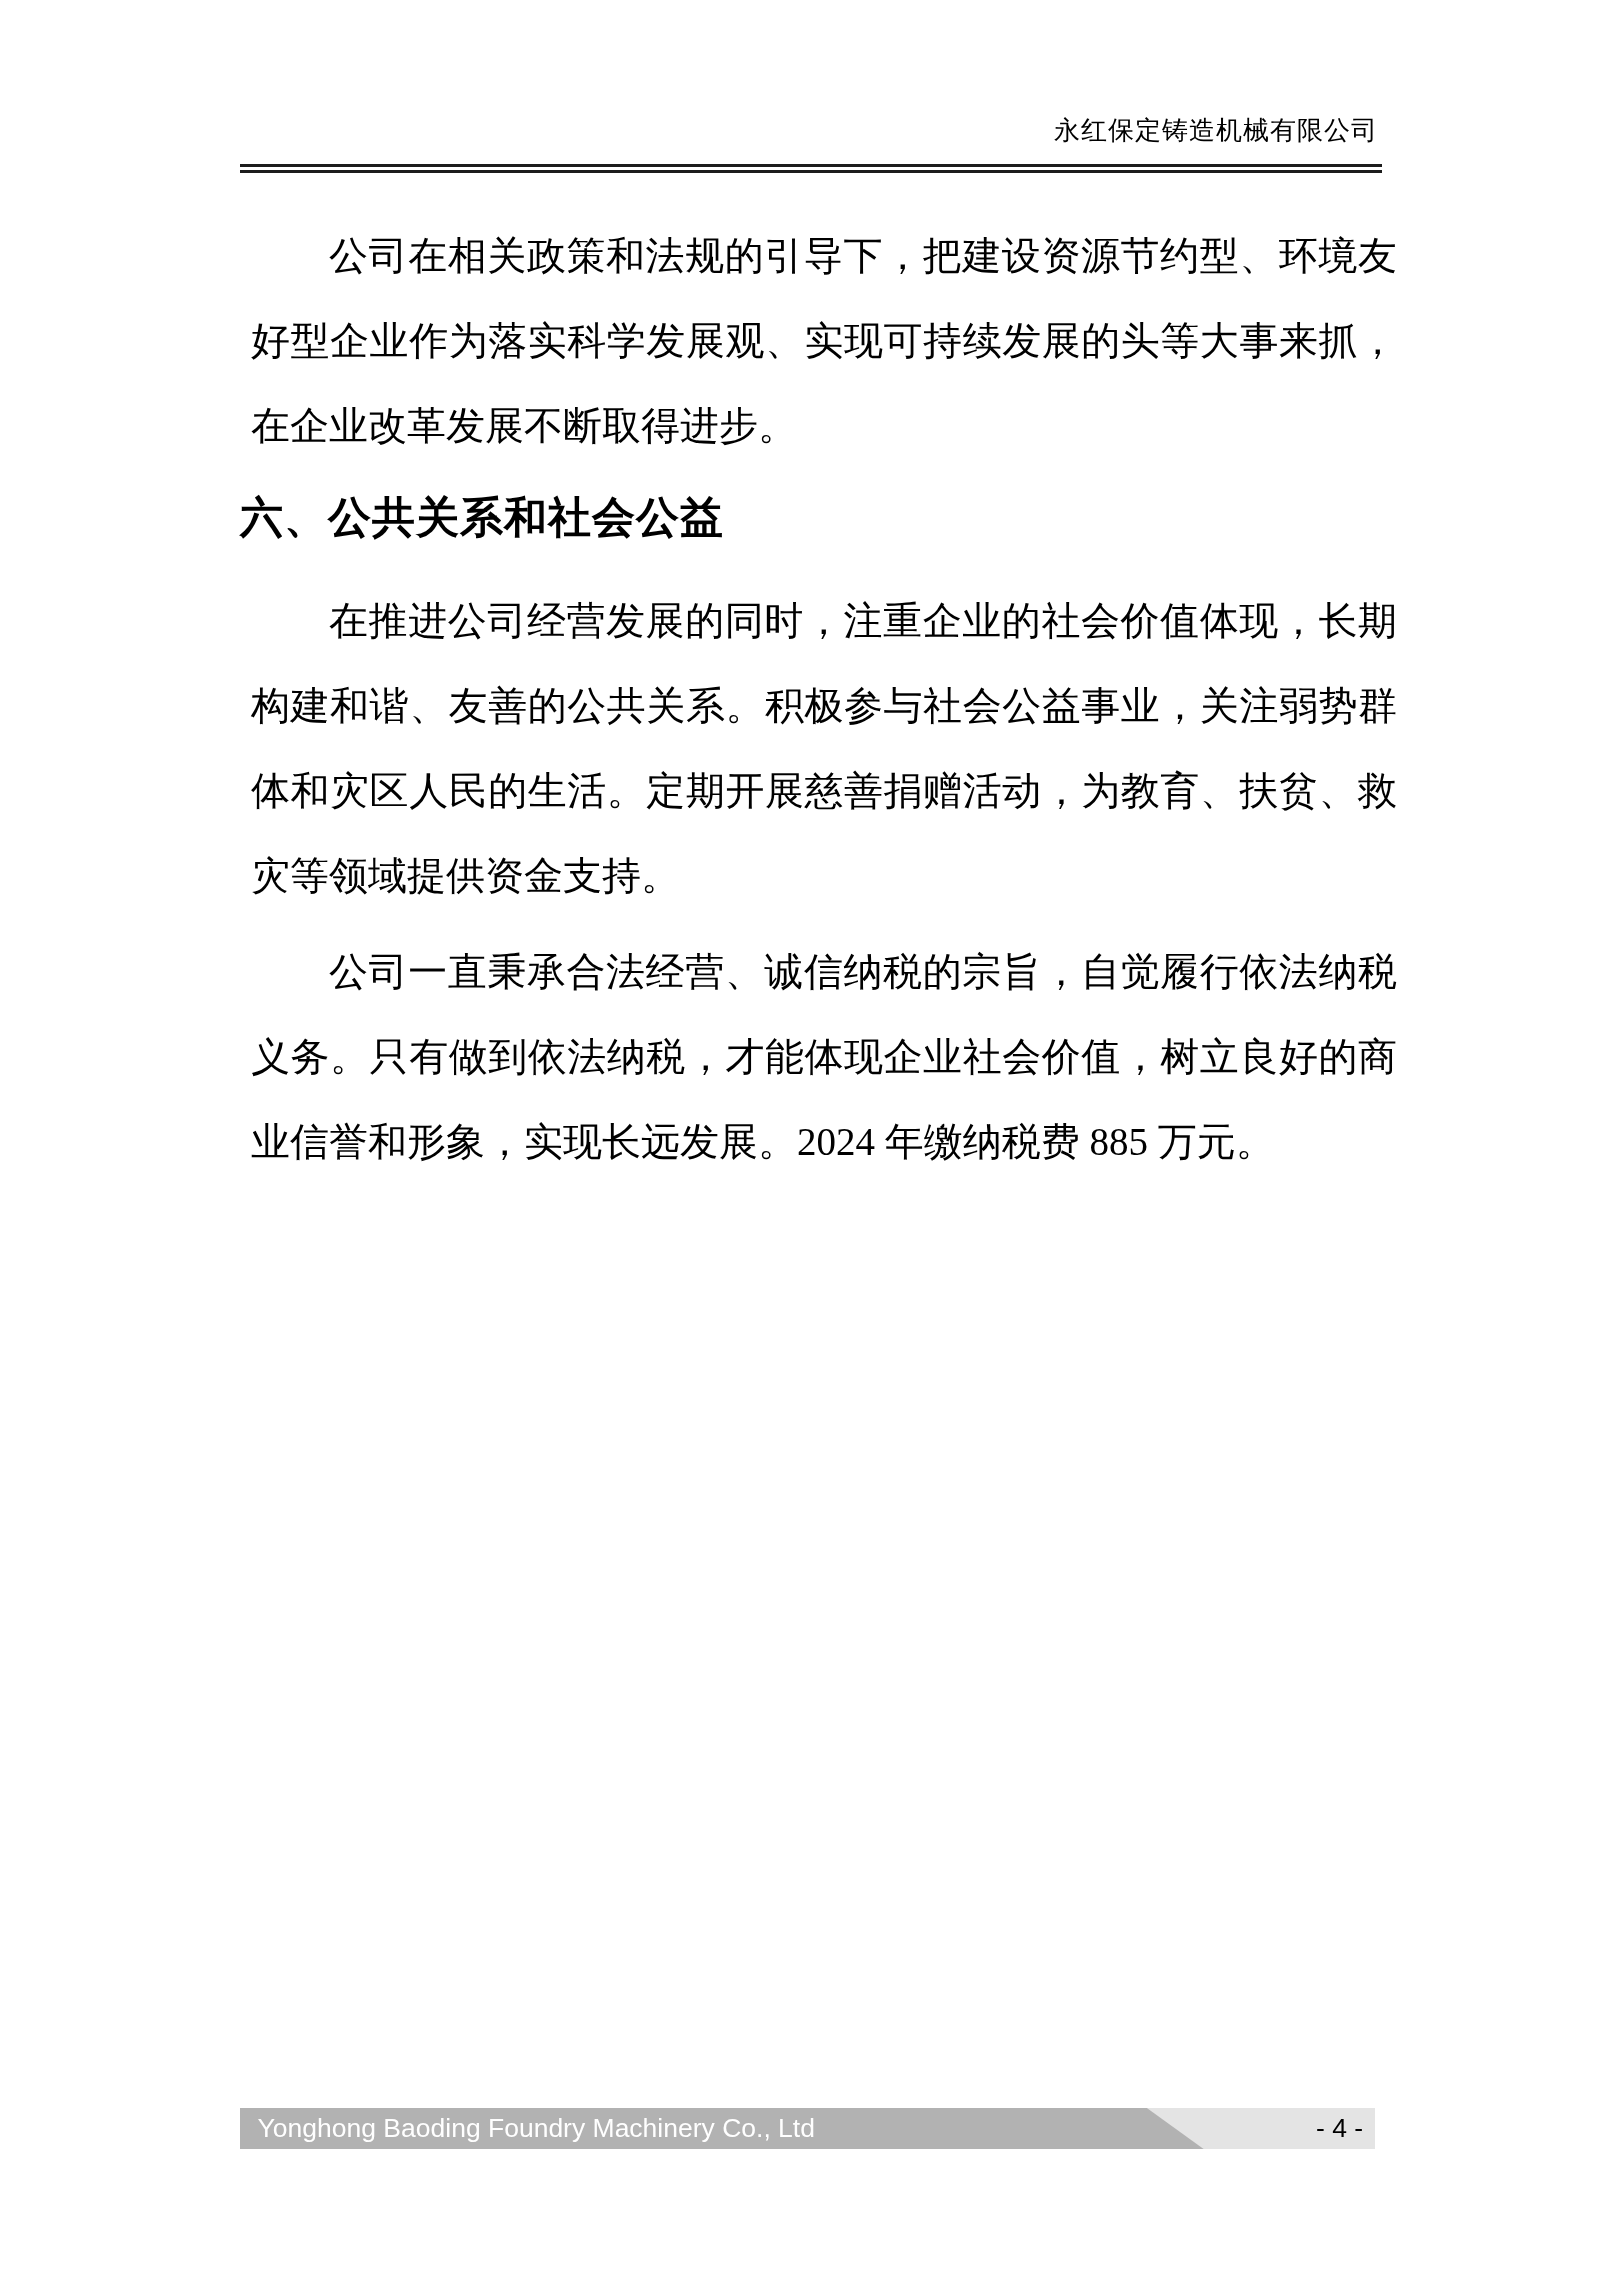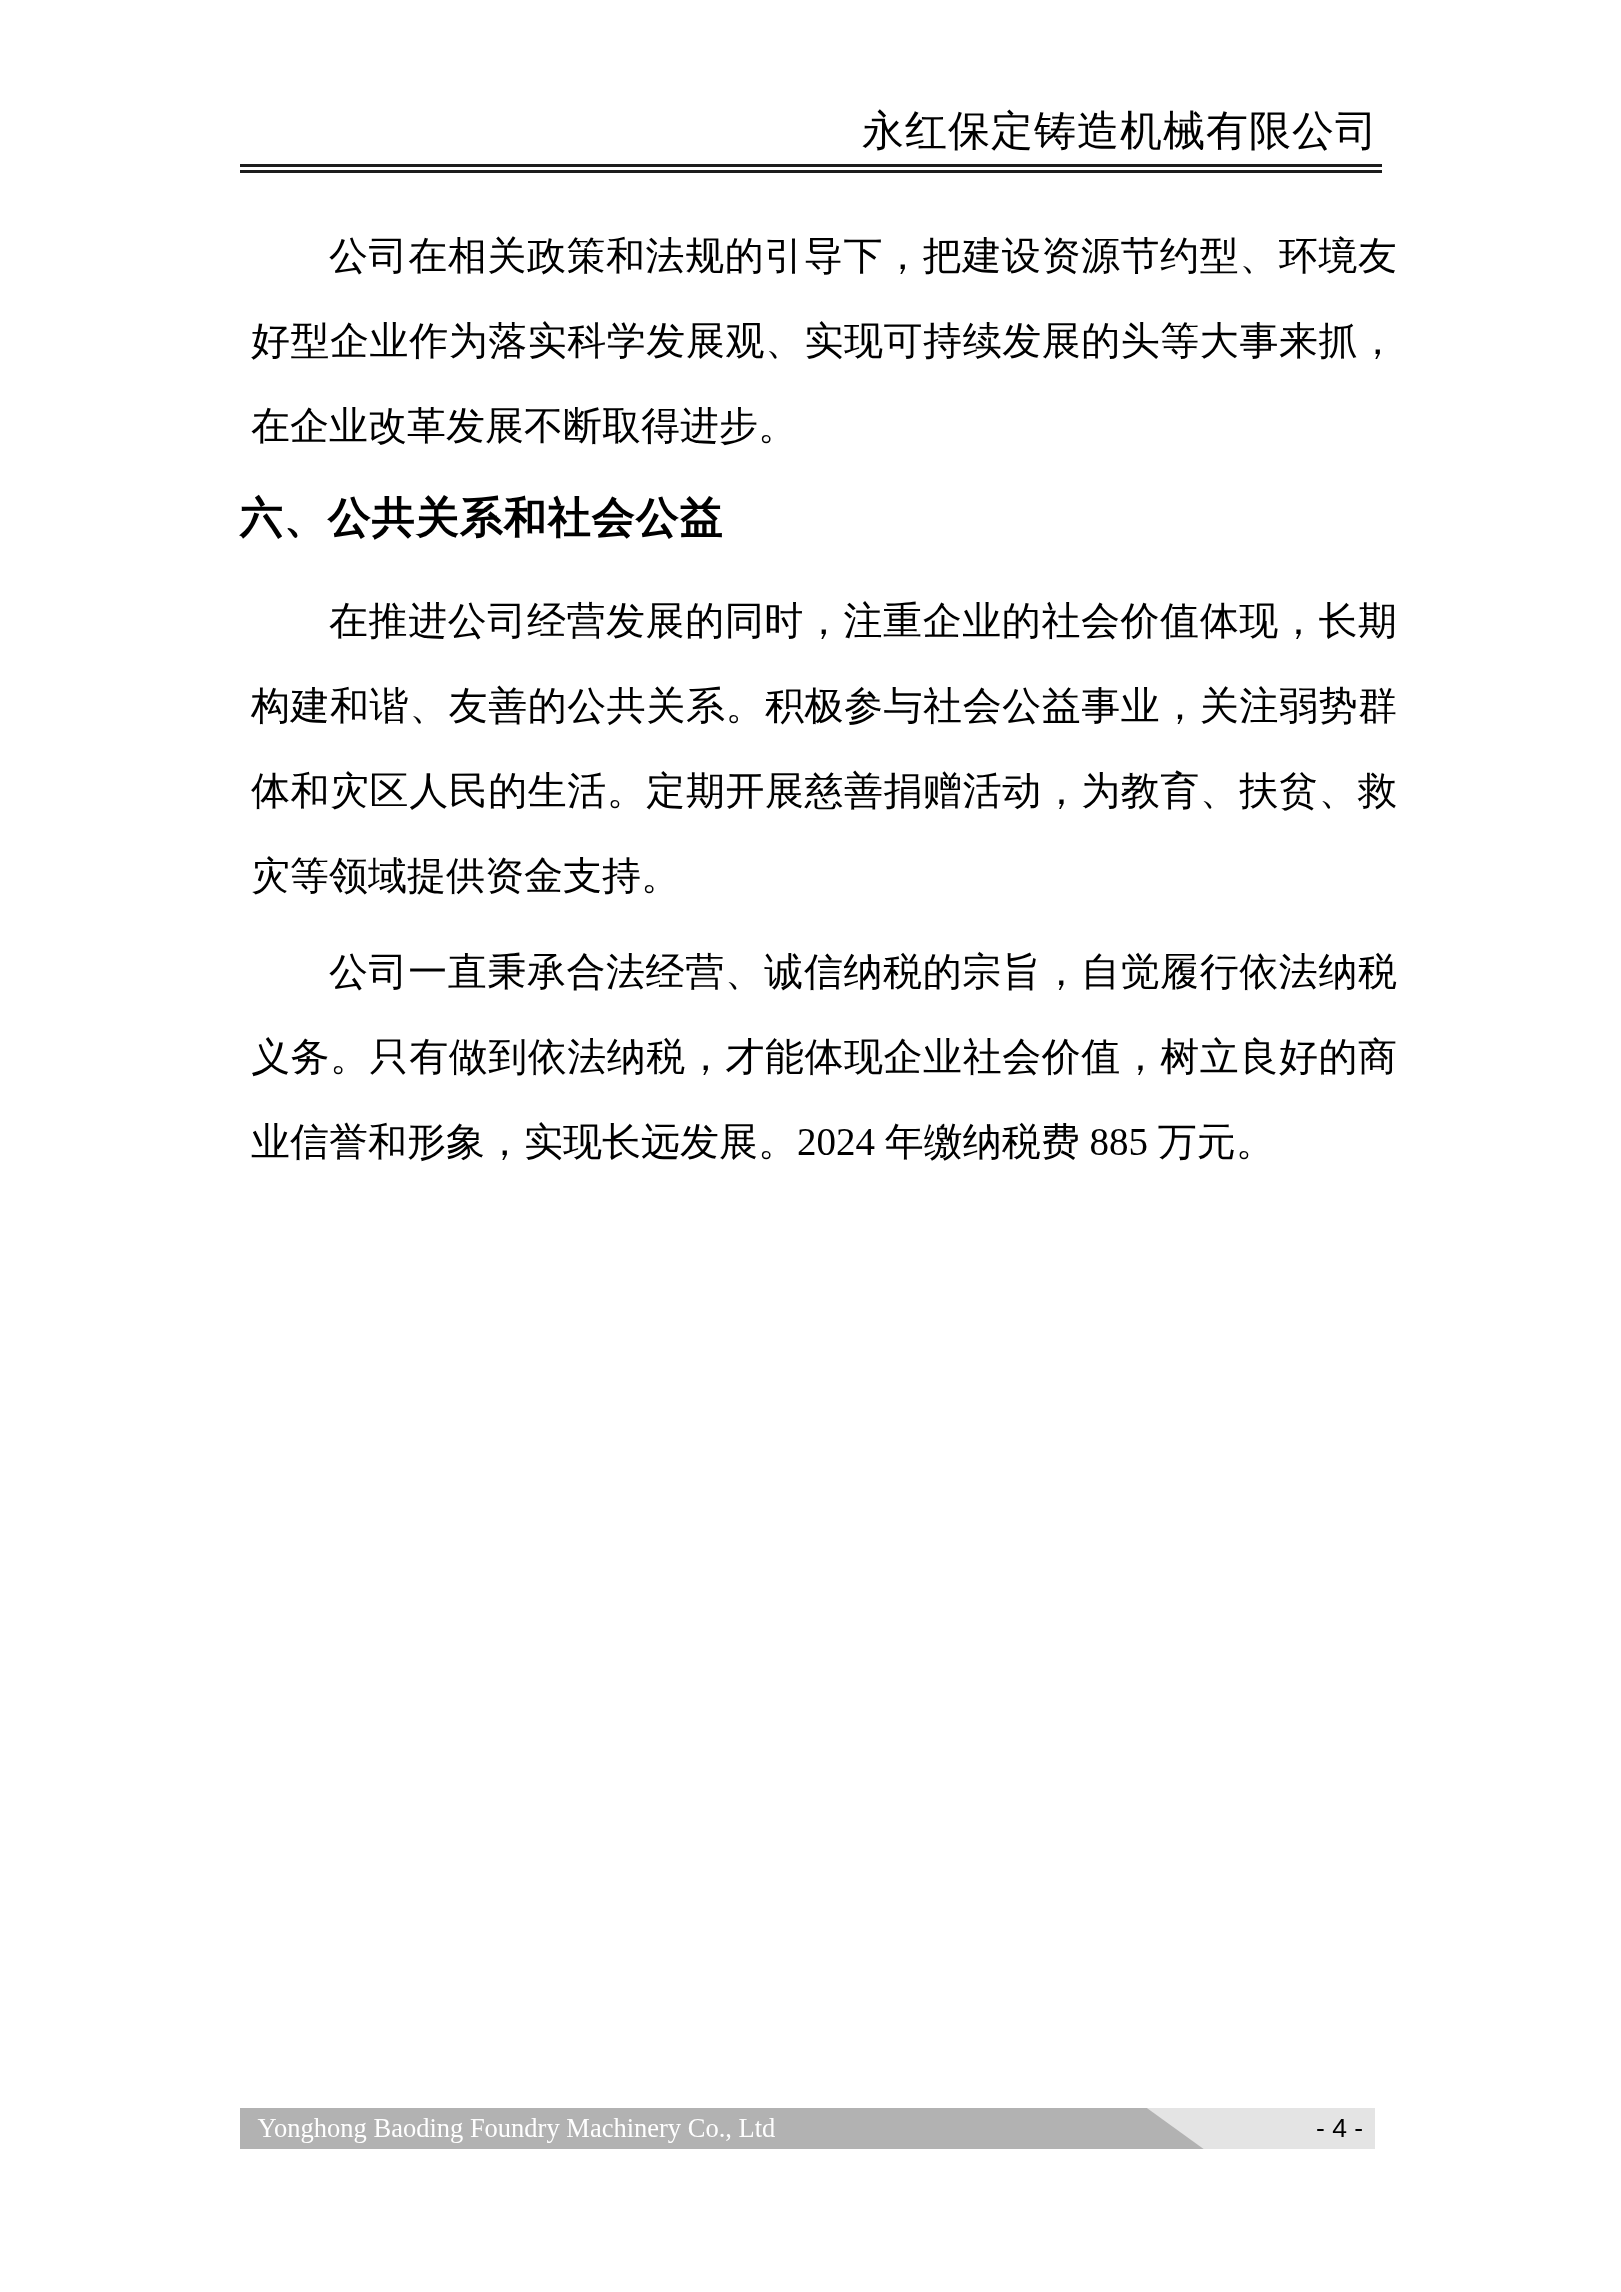--- a/index.html
+++ b/index.html
@@ -19,21 +19,21 @@
   
   .page-header {
     position: absolute;
     left: 240px;
     top: 106px;
     width: 1142px;
   }
   .header-text {
     text-align: right;
     font-family: "Liberation Sans", "DejaVu Sans", sans-serif;
-    font-size: 42px;
+    font-size: 26px;
     line-height: 49px;
     color: #000;
     padding-right: 3.9px;
     letter-spacing: 1px;
   }
   .header-rule { margin-top: 8.8px; }
   .rule-thin  { height: 2.9px; background: #1c1c1c; }
   .rule-gap   { height: 2.9px; background: transparent; }
   .rule-thick { height: 3.9px; background: #1c1c1c; }
 
@@ -76,21 +76,21 @@
     position: absolute;
     left: 0; top: 0; right: 0; bottom: 0;
     background: #b2b2b2;
     clip-path: polygon(0 0, 79.9% 0, 84.9% 100%, 0 100%);
   }
   .footer-company {
     position: absolute;
     left: 17.6px;
     top: 0;
     line-height: 41px;
-    font-family: Liberation Serif, serif;
+    font-family: Liberation Sans, sans-serif;
     font-size: 26.5px;
     color: #ffffff;
     white-space: nowrap;
   }
   .footer-page-number {
     position: absolute;
     right: 11.8px;
     top: 0;
     line-height: 41px;
     font-family: "Liberation Sans", "DejaVu Sans", sans-serif;

